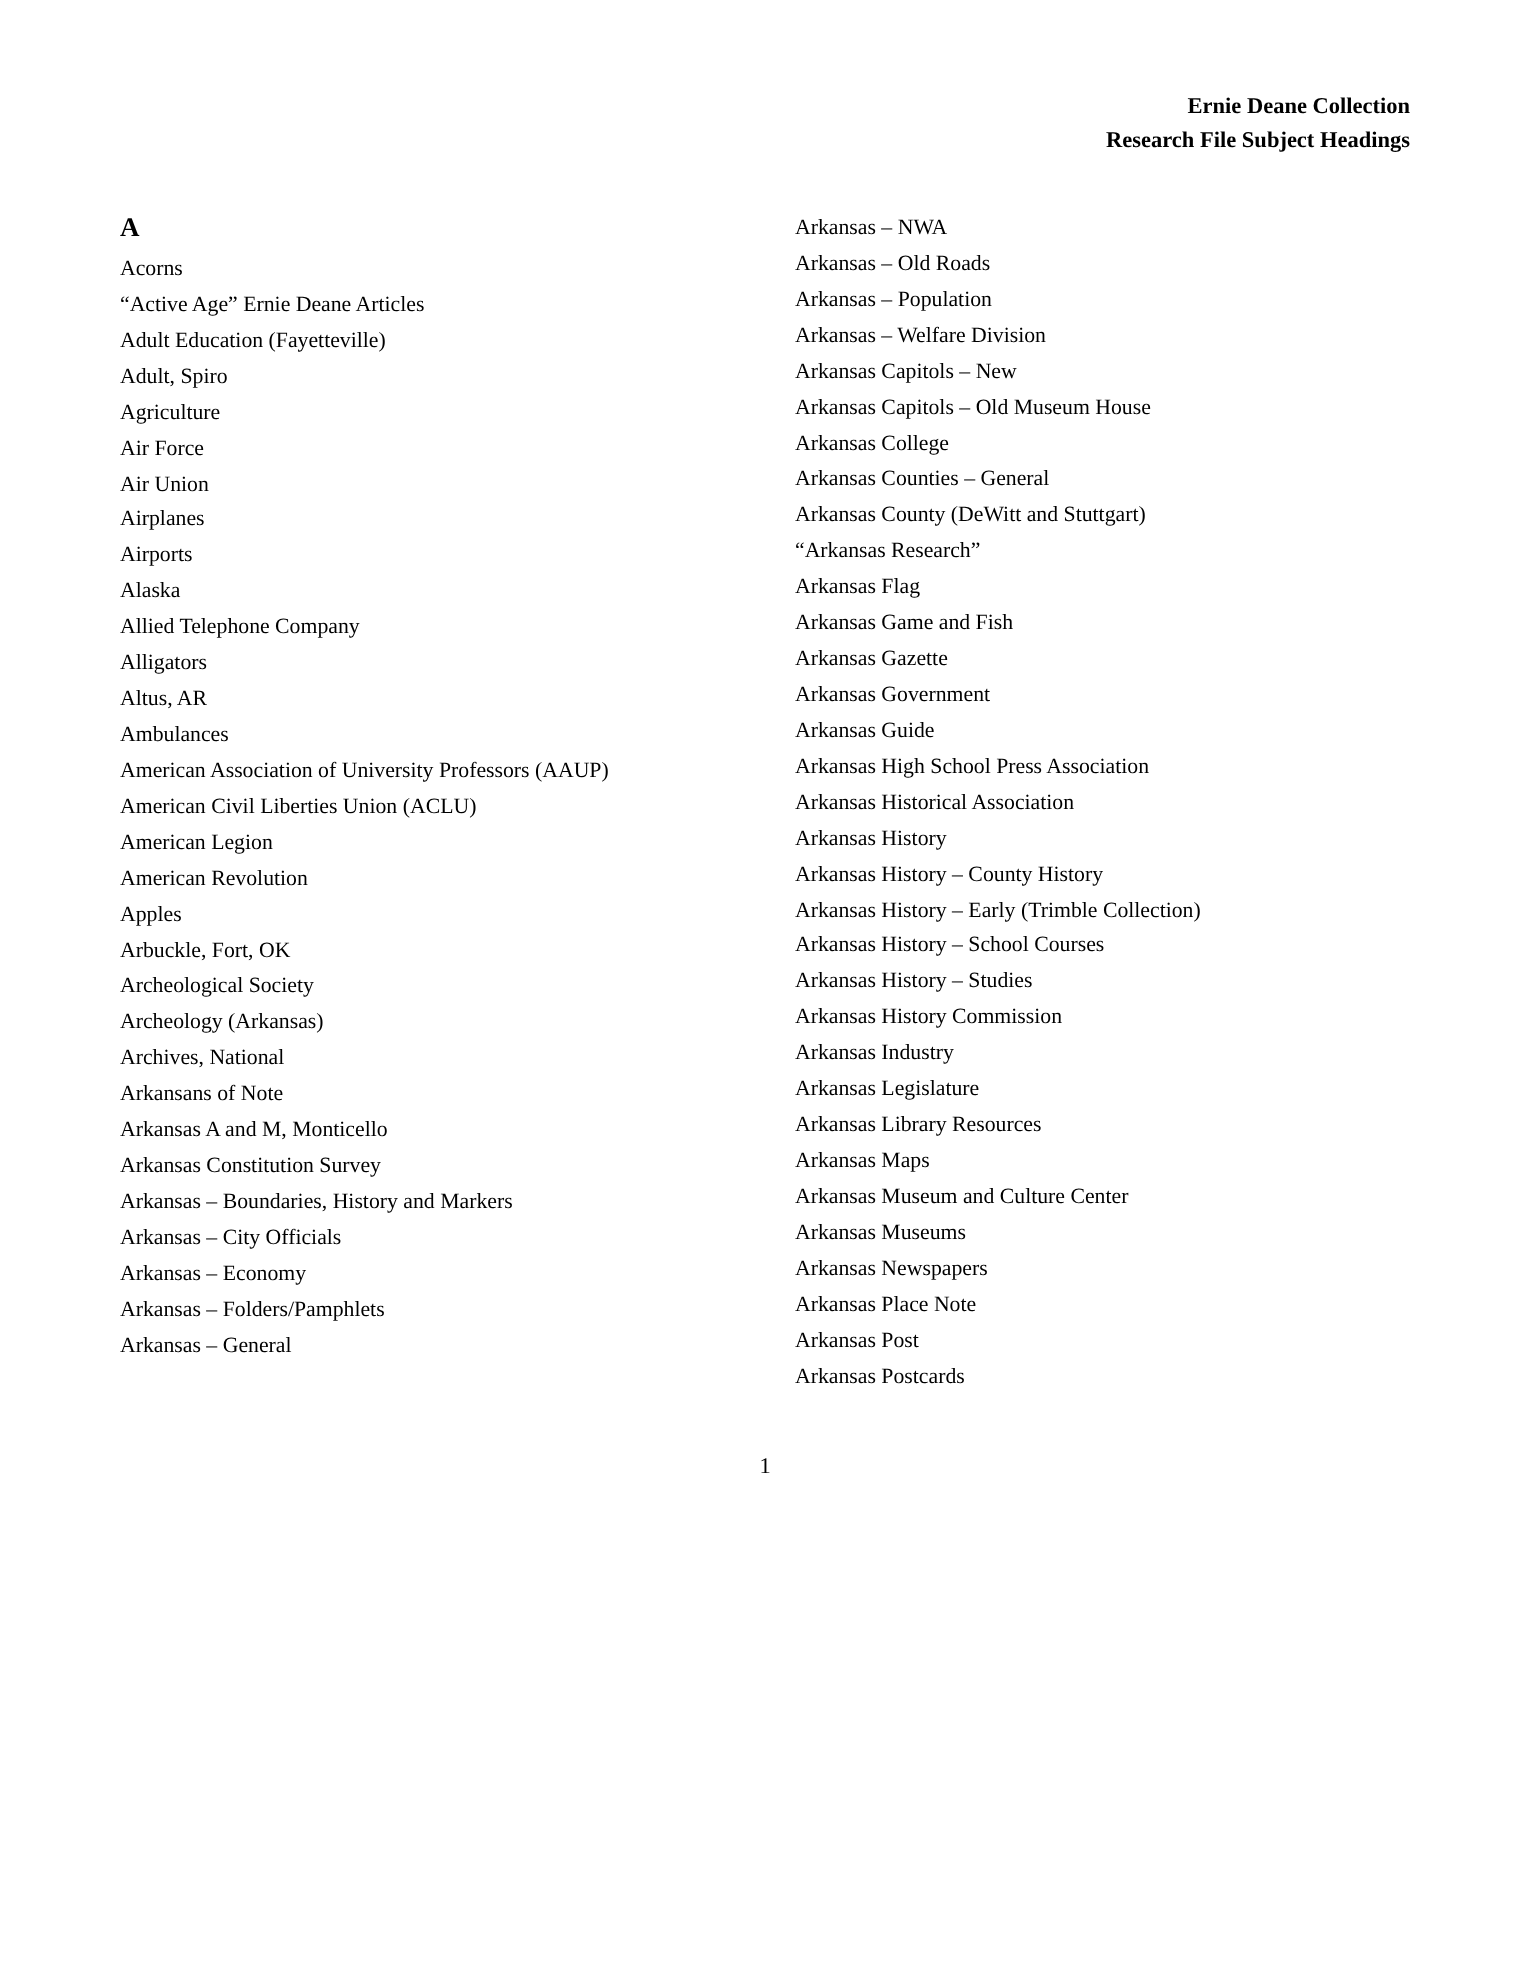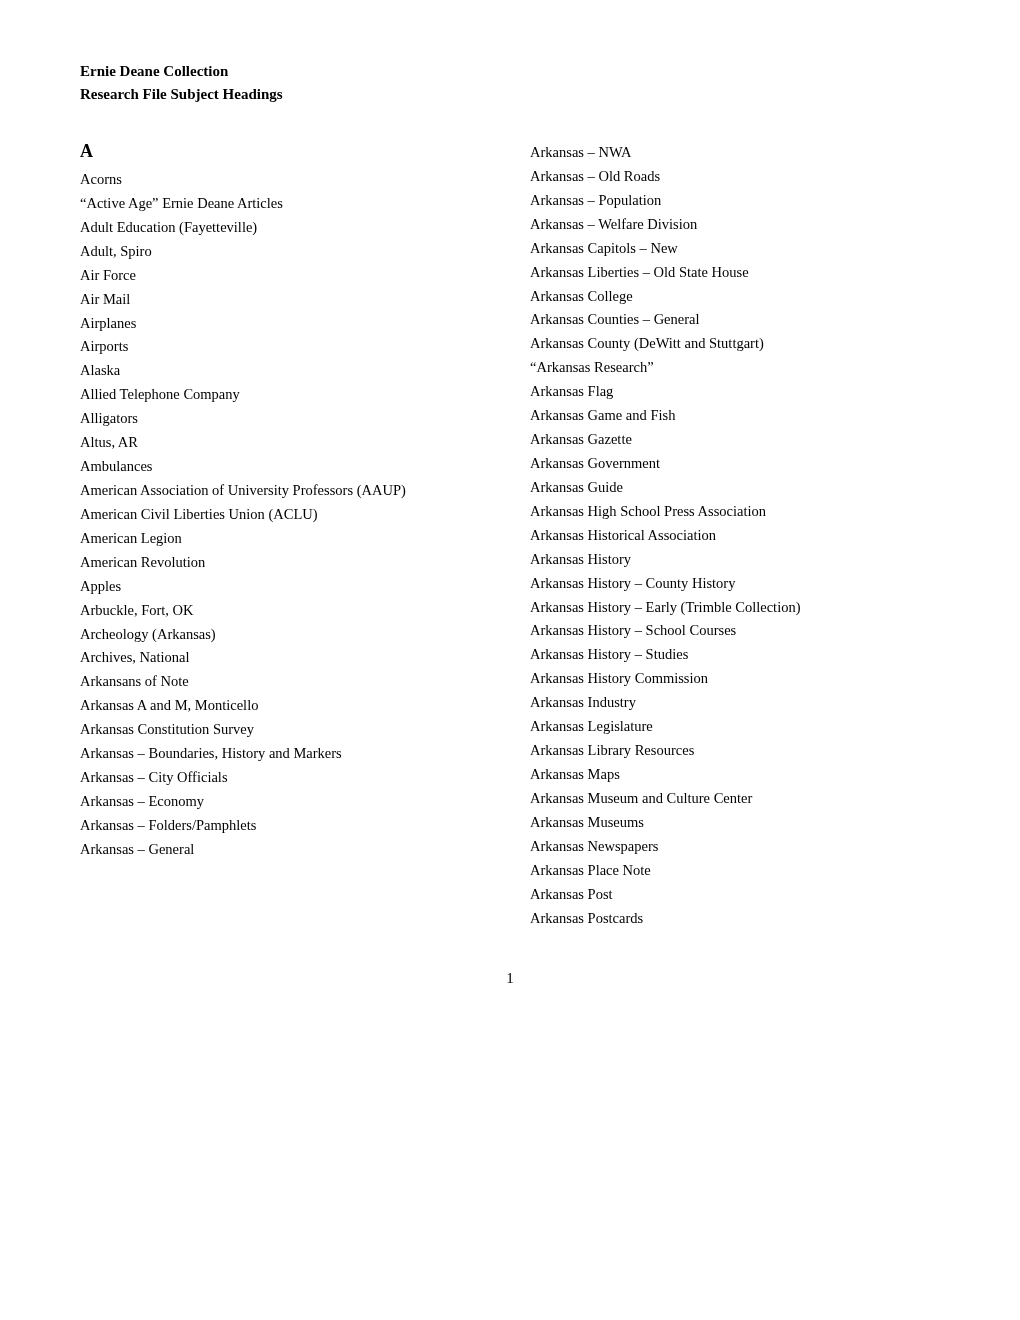--- a/index.html
+++ b/index.html
@@ -12,21 +12,21 @@
       background: #ffffff;
       font-family: "Times New Roman", Times, serif;
       font-size: 15px;
       color: #000000;
       width: 1020px;
       min-height: 1320px;
       padding: 60px 80px;
     }
 
     .page-header {
-      text-align: left;
+      text-align: right;
       margin-bottom: 36px;
     }
 
     .page-header .title-line {
       font-weight: bold;
       font-size: 15px;
       line-height: 1.5;
     }
 
     .columns-container {
@@ -73,55 +73,57 @@
 </div>
 
 <div class="columns-container">
   <div class="column">
     <span class="section-letter">A</span>
     <div id="left-items">
         <span class="list-item">Acorns</span>
         <span class="list-item">“Active Age” Ernie Deane Articles</span>
         <span class="list-item">Adult Education (Fayetteville)</span>
         <span class="list-item">Adult, Spiro</span>
+        <span class="list-item">Agriculture</span>
         <span class="list-item">Air Force</span>
-        <span class="list-item">Air Mail</span>
+        <span class="list-item">Air Union</span>
         <span class="list-item">Airplanes</span>
         <span class="list-item">Airports</span>
         <span class="list-item">Alaska</span>
         <span class="list-item">Allied Telephone Company</span>
         <span class="list-item">Alligators</span>
         <span class="list-item">Altus, AR</span>
         <span class="list-item">Ambulances</span>
         <span class="list-item">American Association of University Professors (AAUP)</span>
         <span class="list-item">American Civil Liberties Union (ACLU)</span>
         <span class="list-item">American Legion</span>
         <span class="list-item">American Revolution</span>
         <span class="list-item">Apples</span>
         <span class="list-item">Arbuckle, Fort, OK</span>
+        <span class="list-item">Archeological Society</span>
         <span class="list-item">Archeology (Arkansas)</span>
         <span class="list-item">Archives, National</span>
         <span class="list-item">Arkansans of Note</span>
         <span class="list-item">Arkansas A and M, Monticello</span>
         <span class="list-item">Arkansas Constitution Survey</span>
         <span class="list-item">Arkansas – Boundaries, History and Markers</span>
         <span class="list-item">Arkansas – City Officials</span>
         <span class="list-item">Arkansas – Economy</span>
         <span class="list-item">Arkansas – Folders/Pamphlets</span>
         <span class="list-item">Arkansas – General</span>
       </div>
   </div>
   <div class="column">
     <div id="right-items">
         <span class="list-item">Arkansas – NWA</span>
         <span class="list-item">Arkansas – Old Roads</span>
         <span class="list-item">Arkansas – Population</span>
         <span class="list-item">Arkansas – Welfare Division</span>
         <span class="list-item">Arkansas Capitols – New</span>
-        <span class="list-item">Arkansas Liberties – Old State House</span>
+        <span class="list-item">Arkansas Capitols – Old Museum House</span>
         <span class="list-item">Arkansas College</span>
         <span class="list-item">Arkansas Counties – General</span>
         <span class="list-item">Arkansas County (DeWitt and Stuttgart)</span>
         <span class="list-item">“Arkansas Research”</span>
         <span class="list-item">Arkansas Flag</span>
         <span class="list-item">Arkansas Game and Fish</span>
         <span class="list-item">Arkansas Gazette</span>
         <span class="list-item">Arkansas Government</span>
         <span class="list-item">Arkansas Guide</span>
         <span class="list-item">Arkansas High School Press Association</span>

